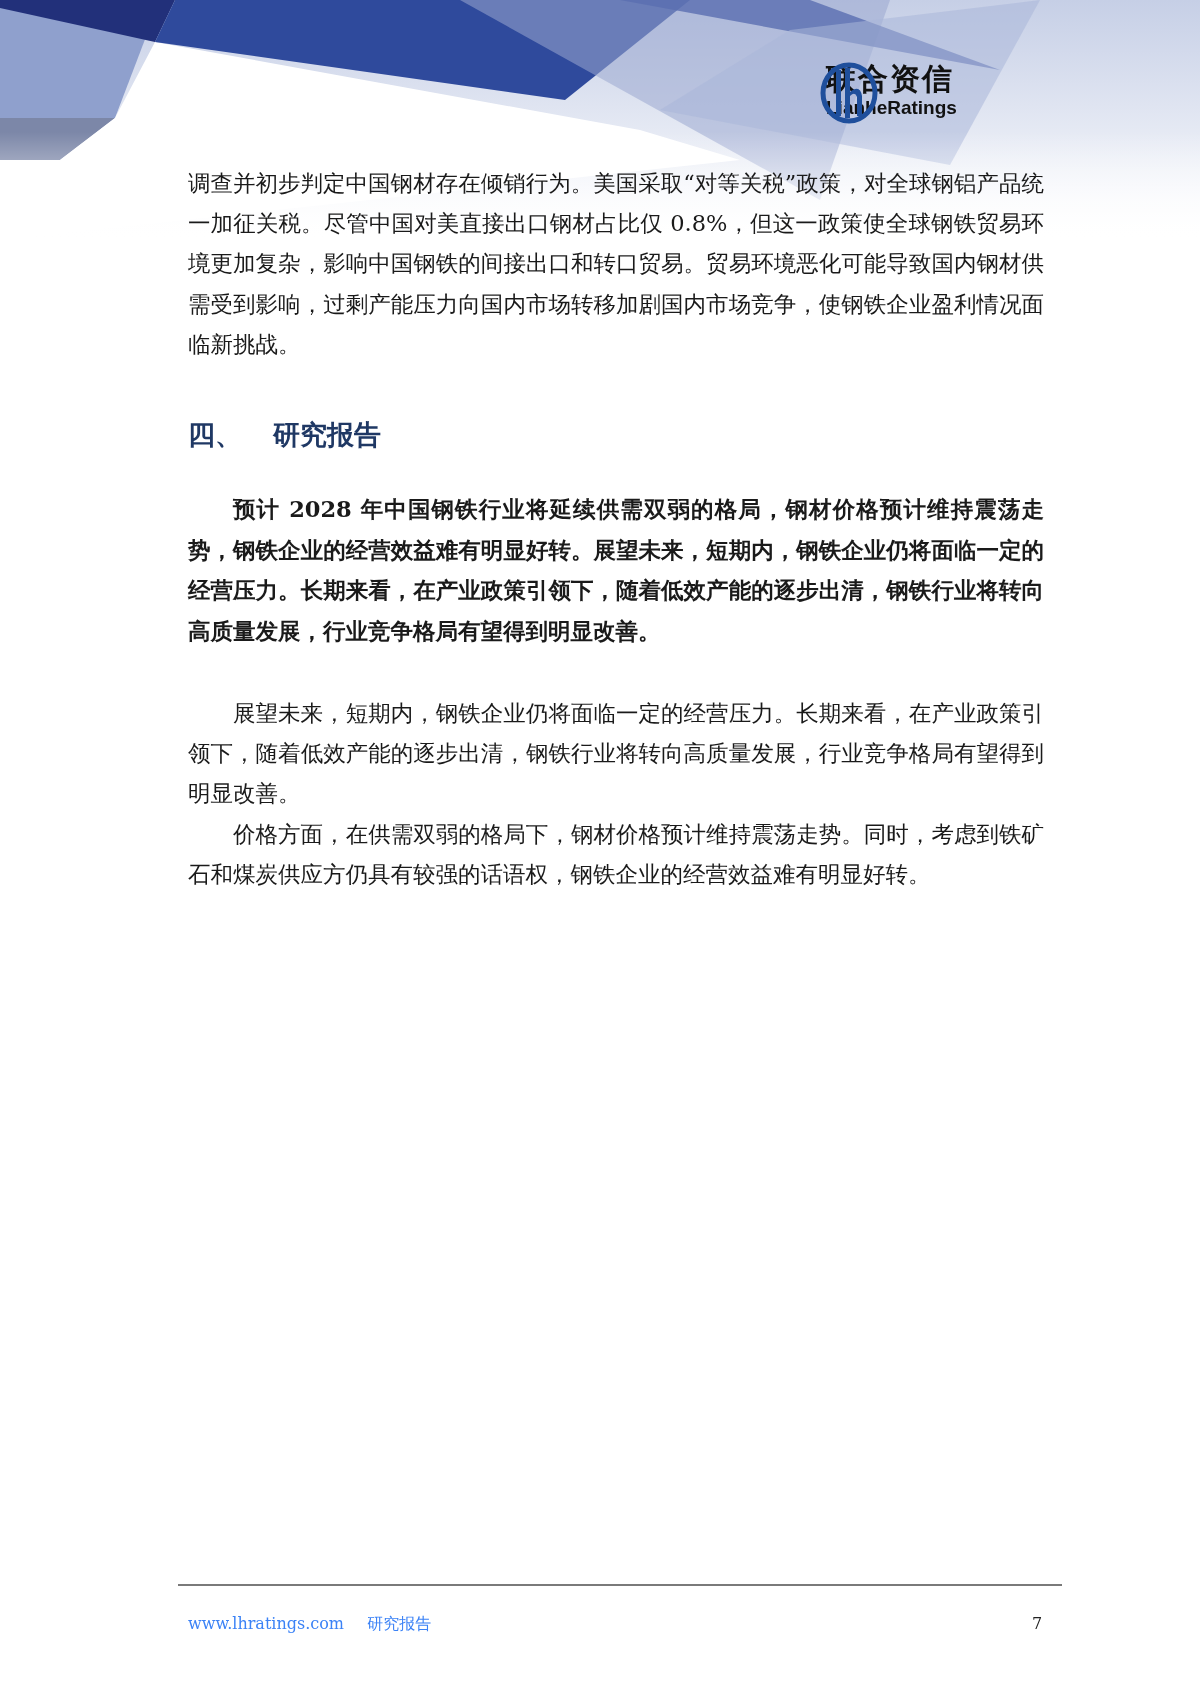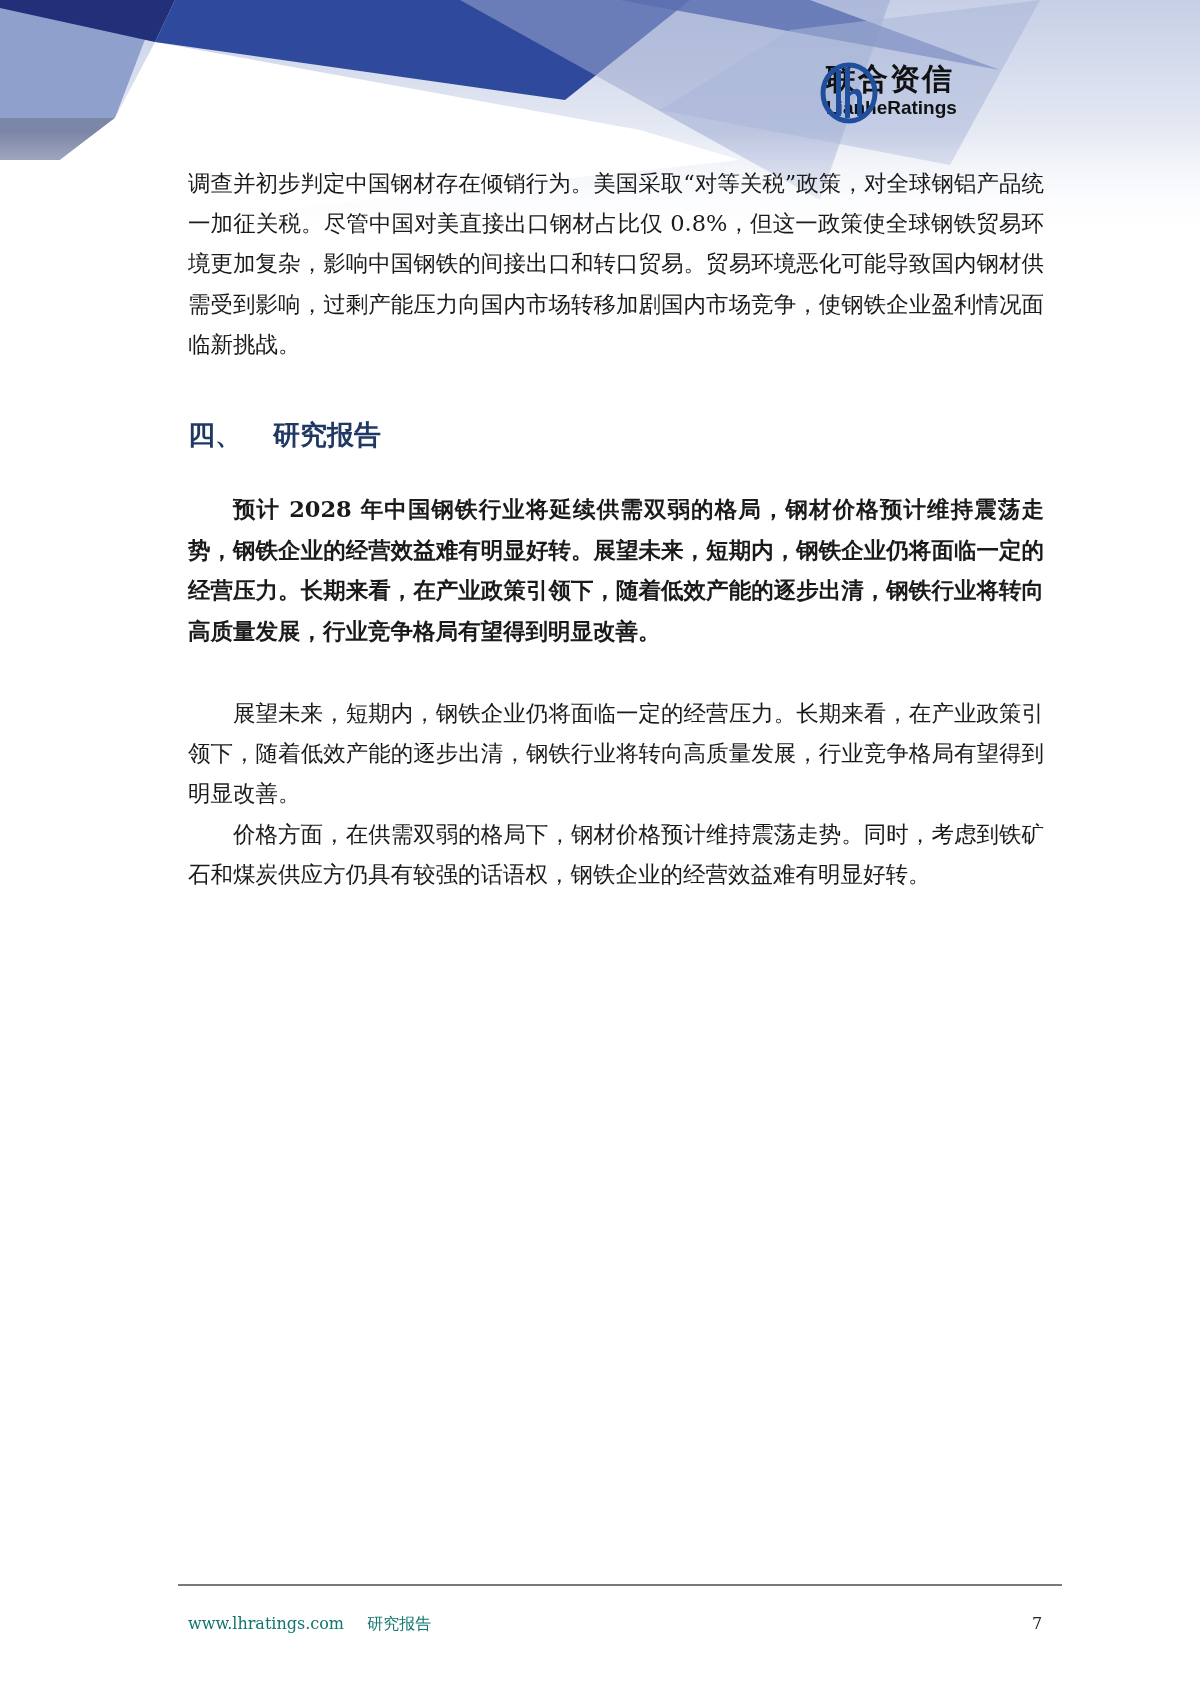--- a/index.html
+++ b/index.html
@@ -21,21 +21,21 @@
   .section-title {
     position: absolute; left: 188px; top: 417px;
     font-family: "DejaVu Sans", sans-serif; font-weight: bold; font-size: 27px; color: #1f3864;
     display: flex;
   }
   .section-title .num { width: 85px; }
   .summary { position: absolute; left: 188px; top: 489px; width: 856px; font-weight: bold; }
   .summary p { line-height: 40.5px; }
   .body2 { position: absolute; left: 188px; top: 693px; width: 856px; }
   .footer-line { position: absolute; left: 178px; top: 1584px; width: 884px; height: 2px; background: #7a7a7a; }
-  .footer-left { position: absolute; left: 188px; top: 1614px; font-size: 16px; color: #0f766e; }
+  .footer-left { position: absolute; left: 188px; top: 1614px; font-size: 16px; color: #3b82f6; }
   .footer-left span + span { margin-left: 18px; }
   .footer-page { position: absolute; left: 1032px; top: 1614px; font-size: 16px; color: #222; }
 </style>
 </head>
 <body>
 
 <div class="banner">
   <svg width="1200" height="240" viewBox="0 0 1200 240">
     <defs>
       <linearGradient id="bg" x1="0" y1="0" x2="1" y2="1">

